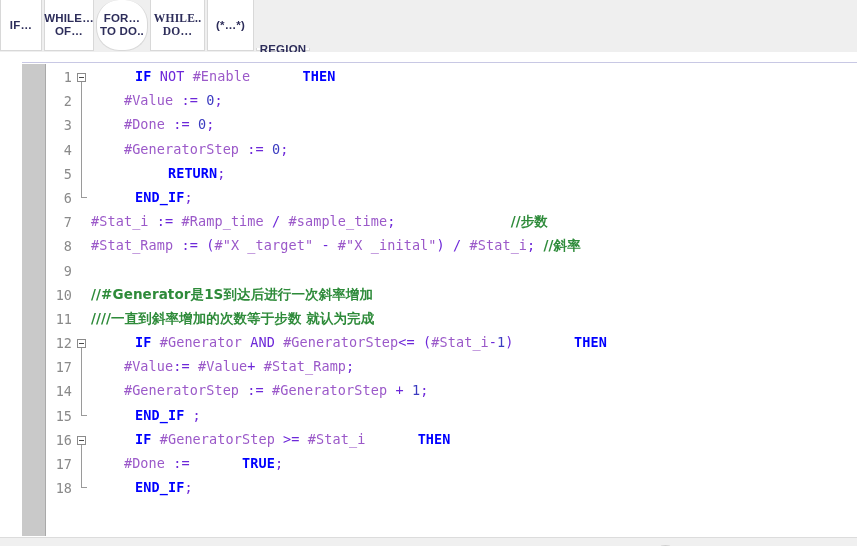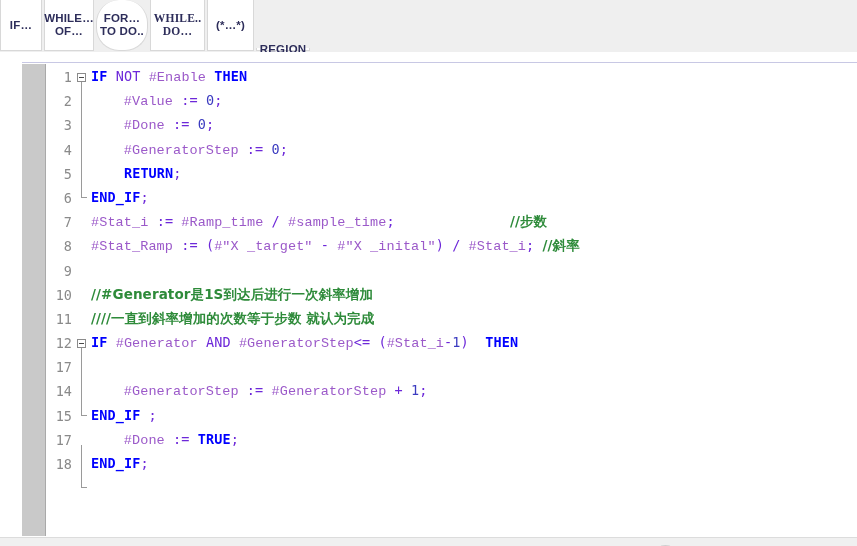--- a/index.html
+++ b/index.html
@@ -175,23 +175,23 @@
   }
   .codetext {
     position: absolute;
     left: 45px;
     top: 2px;
     font-family: "DejaVu Sans Mono", monospace;
     font-size: 13.5px;
     letter-spacing: 0.1px;
   }
   
-  .kw  { color: #0000ff; font-weight: bold; }
+  .kw  { color: #0000ff; font-weight: bold; margin-left: 44px; }
   .op  { color: #6d28d9; }
-  .var { color: #9b59c9; font-family: Liberation Mono, monospace; }
+  .var { color: #9b59c9; }
   .num { color: #3b3bc0; }
   .cmt { color: #2e8b3a; }
   .pln { color: #303040; }
   .cjk { font-family: "DejaVu Sans", sans-serif; font-weight: bold; }
 
   
   #watermark {
     position: absolute;
     left: 655px;
     top: 488px;
@@ -264,23 +264,24 @@
       <div class="row"><span class="lnum">3</span><span class="codetext"><span class="var">    #Done</span><span class="op"> := </span><span class="num">0</span><span class="op">;</span></span></div>
       <div class="row"><span class="lnum">4</span><span class="codetext"><span class="var">    #GeneratorStep</span><span class="op"> := </span><span class="num">0</span><span class="op">;</span></span></div>
       <div class="row"><span class="lnum">5</span><span class="codetext"><span class="pln">    </span><span class="kw">RETURN</span><span class="op">;</span></span></div>
       <div class="row"><span class="lnum">6</span><span class="codetext"><span class="kw">END_IF</span><span class="op">;</span></span></div>
       <div class="row"><span class="lnum">7</span><span class="codetext"><span class="var">#Stat_i</span><span class="op"> := </span><span class="var">#Ramp_time</span><span class="op"> / </span><span class="var">#sample_time</span><span class="op">;</span><span class="pln">              </span><span class="cmt cjk">//步数</span></span></div>
       <div class="row"><span class="lnum">8</span><span class="codetext"><span class="var">#Stat_Ramp</span><span class="op"> := (</span><span class="var">#"X _target"</span><span class="op"> - </span><span class="var">#"X _inital"</span><span class="op">) / </span><span class="var">#Stat_i</span><span class="op">; </span><span class="cmt cjk">//斜率</span></span></div>
       <div class="row"><span class="lnum">9</span><span class="codetext"></span></div>
       <div class="row"><span class="lnum">10</span><span class="codetext"><span class="cmt cjk">//#Generator是1S到达后进行一次斜率增加</span></span></div>
       <div class="row"><span class="lnum">11</span><span class="codetext"><span class="cmt cjk">////一直到斜率增加的次数等于步数 就认为完成</span></span></div>
       <div class="row"><span class="lnum">12</span><span class="fold"></span><span class="codetext"><span class="kw">IF</span><span class="pln"> </span><span class="var">#Generator</span><span class="pln"> </span><span class="op">AND</span><span class="pln"> </span><span class="var">#GeneratorStep</span><span class="op">&lt;= (</span><span class="var">#Stat_i</span><span class="op">-</span><span class="num">1</span><span class="op">)  </span><span class="kw">THEN</span></span></div>
-      <div class="row"><span class="lnum">17</span></div>
+      <div class="row"><span class="lnum">17</span><span class="codetext"><span class="var">    #Value</span><span class="op">:= </span><span class="var">#Value</span><span class="op">+ </span><span class="var">#Stat_Ramp</span><span class="op">;</span></span></div>
       <div class="row"><span class="lnum">14</span><span class="codetext"><span class="var">    #GeneratorStep</span><span class="op"> := </span><span class="var">#GeneratorStep</span><span class="op"> + </span><span class="num">1</span><span class="op">;</span></span></div>
       <div class="row"><span class="lnum">15</span><span class="codetext"><span class="kw">END_IF</span><span class="op"> ;</span></span></div>
+      <div class="row"><span class="lnum">16</span><span class="fold"></span><span class="codetext"><span class="kw">IF</span><span class="pln"> </span><span class="var">#GeneratorStep</span><span class="op"> &gt;= </span><span class="var">#Stat_i</span><span class="pln"> </span><span class="kw">THEN</span></span></div>
       <div class="row"><span class="lnum">17</span><span class="codetext"><span class="var">    #Done</span><span class="op"> := </span><span class="kw">TRUE</span><span class="op">;</span></span></div>
       <div class="row"><span class="lnum">18</span><span class="codetext"><span class="kw">END_IF</span><span class="op">;</span></span></div>
       <div class="guide" style="top: 16px; height: 115px;"></div>
       <div class="guide-foot" style="top: 131px;"></div>
       <div class="guide" style="top: 282.2px; height: 66.6px;"></div>
       <div class="guide-foot" style="top: 348.8px;"></div>
       <div class="guide" style="top: 379px; height: 42.4px;"></div>
       <div class="guide-foot" style="top: 421.4px;"></div>
     </div>
 

